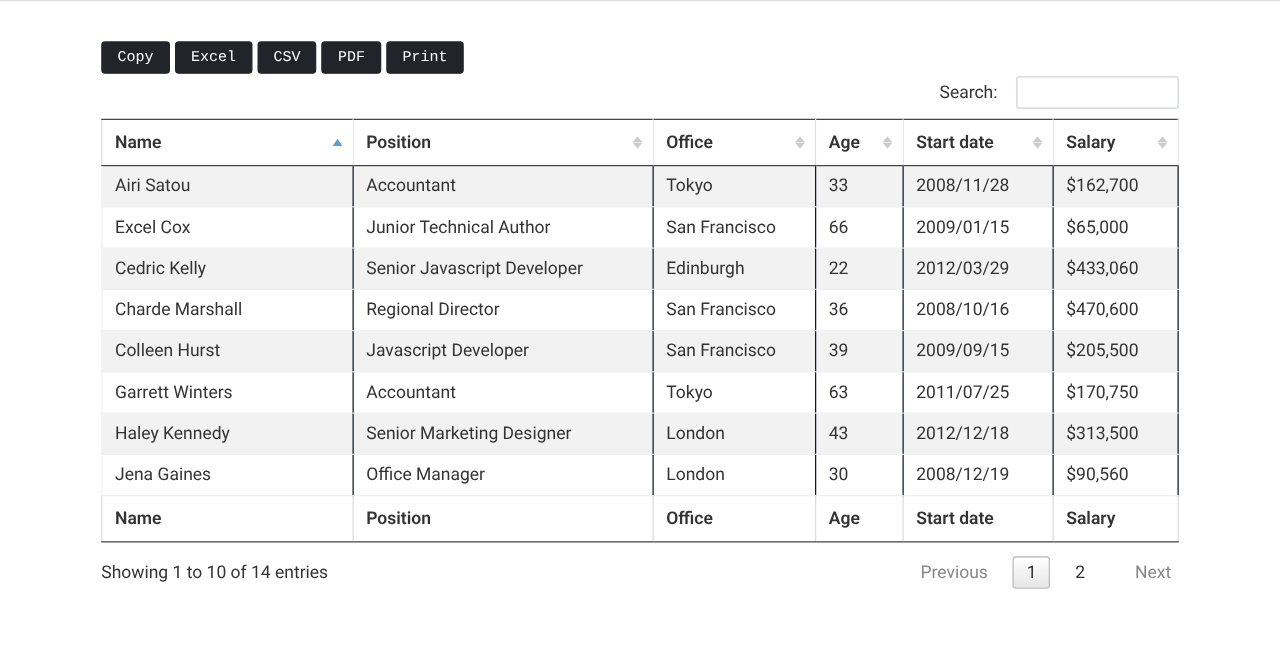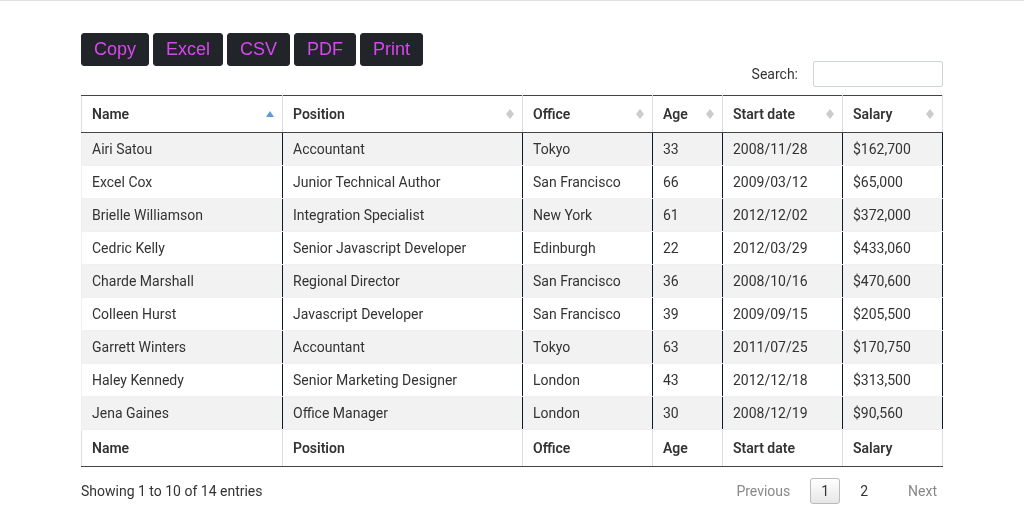--- a/index.html
+++ b/index.html
@@ -28,26 +28,27 @@
     justify-content: space-between;
     align-items: flex-start;
     margin-bottom: 8px;
   }
   .export-buttons {
     display: flex;
     gap: 4px;
   }
   .export-buttons button {
     background: #212529;
-    color: #d946ef;
+    color: #ffffff;
     border: 1px solid #212529;
     border-radius: 3px;
     padding: 5px 12px;
-    font-size: 18px;
+    font-size: 12px;
     cursor: pointer;
+    font-family: Liberation Mono, monospace;
   }
   .search-wrap {
     margin-top: 28px;
     display: flex;
     align-items: center;
     gap: 15px;
     font-size: 14px;
     color: #333;
   }
   .search-wrap input {
@@ -241,30 +242,22 @@
             <td>Tokyo</td>
             <td>33</td>
             <td>2008/11/28</td>
             <td>$162,700</td>
           </tr>
           <tr>
             <td>Excel Cox</td>
             <td>Junior Technical Author</td>
             <td>San Francisco</td>
             <td>66</td>
-            <td>2009/03/12</td>
+            <td>2009/01/15</td>
             <td>$65,000</td>
-          </tr>
-          <tr>
-            <td>Brielle Williamson</td>
-            <td>Integration Specialist</td>
-            <td>New York</td>
-            <td>61</td>
-            <td>2012/12/02</td>
-            <td>$372,000</td>
           </tr>
           <tr>
             <td>Cedric Kelly</td>
             <td>Senior Javascript Developer</td>
             <td>Edinburgh</td>
             <td>22</td>
             <td>2012/03/29</td>
             <td>$433,060</td>
           </tr>
           <tr>

